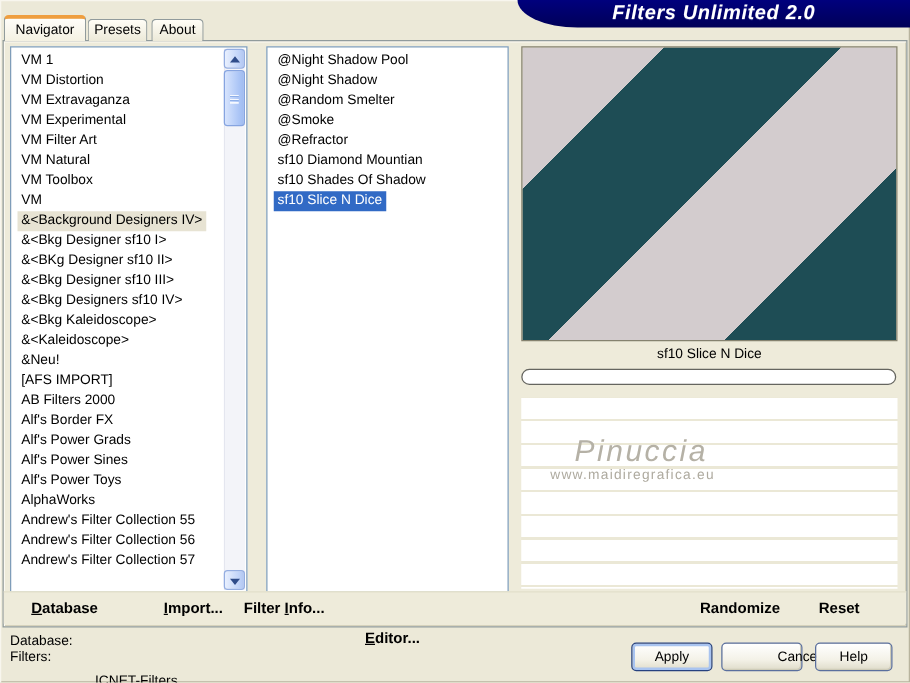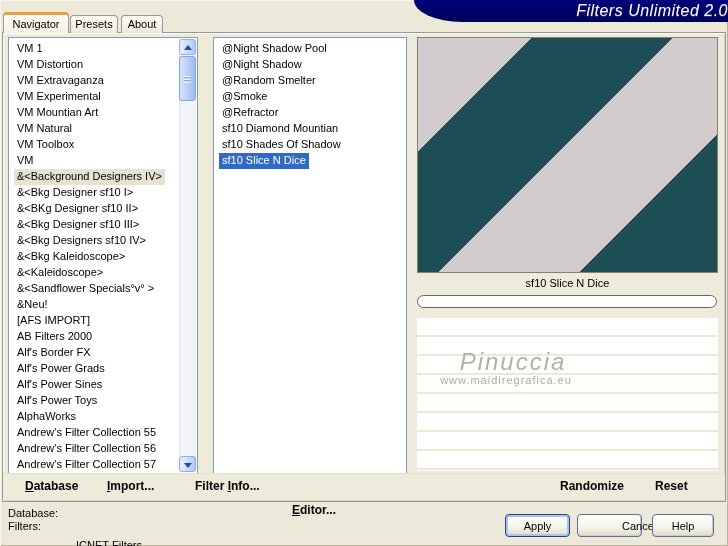--- a/index.html
+++ b/index.html
@@ -5,22 +5,22 @@
   html,body{margin:0;padding:0;}
   body{width:728px;height:546px;overflow:hidden;background:#ece9d8;
        font-family:"Liberation Sans",sans-serif;font-size:11px;color:#000;}
   .window{position:relative;width:728px;height:546px;background:#ece9d8;
           box-shadow:inset 1px 1px 0 #f8f6ee, inset -1px -1px 0 #b8b49e;}
 
   
   .banner{position:absolute;left:414px;top:0;width:314px;height:22px;
           background:linear-gradient(180deg,#00007d,#000058);
           border-bottom-left-radius:48px 22px;}
-  .banner .title{display:block;text-align:right;line-height:21px;color:#fff;
-          font-size:16px;font-weight:normal;font-style:italic;letter-spacing:.5px;
+  .banner .title{display:block;text-align:center;line-height:21px;color:#fff;
+          font-size:16px;font-weight:bold;font-style:italic;letter-spacing:.5px;
           text-shadow:0 1px 0 rgba(120,120,200,.35);}
 
   
   .tab{position:absolute;box-sizing:border-box;border:1px solid #919b9c;border-bottom:none;
        border-radius:4px 4px 0 0;text-align:center;background:linear-gradient(#fffdf6,#ece9d8);
        z-index:3;cursor:default;}
   .tab.active{left:3px;top:12px;width:66px;height:21px;line-height:18px;
        background:linear-gradient(#fefdf9,#f4f1e2);border-top:3px solid #ef9e3f;z-index:5;}
   .tab.t2{left:70px;top:15px;width:48px;height:18px;line-height:17px;}
   .tab.t3{left:121px;top:15px;width:42px;height:18px;line-height:17px;}
@@ -68,21 +68,21 @@
   .wm1{position:absolute;left:0;top:30px;width:192px;text-align:center;
        font-size:24px;font-style:italic;letter-spacing:2px;color:#b5b1a6;}
   .wm2{position:absolute;left:0;top:56px;width:178px;text-align:center;
        font-size:11px;letter-spacing:1px;color:#aeaa9f;}
 
   
   .cmdbar{position:absolute;left:3px;top:473px;width:722px;height:25px;background:#eeebda;
        border-top:1px solid #e2dfca;}
   .cmd{position:absolute;top:0;height:25px;line-height:25px;font-weight:bold;font-size:12px;cursor:default;}
   .cmd .accel{text-decoration:underline;}
-  .c1{left:22px;} .c2{left:104px;} .c3{left:192px;} .c4{left:289px;margin-top:24px;}
+  .c1{left:22px;} .c2{left:128px;} .c3{left:192px;} .c4{left:289px;margin-top:24px;}
   .c5{left:557px;} .c6{left:652px;}
 
   
   .statlbl{position:absolute;left:8px;}
   .statval{position:absolute;left:76px;margin-top:32px;}
   .srow1{top:507px;} .srow2{top:520px;}
   .btn{position:absolute;top:514px;height:23px;box-sizing:border-box;border:1px solid #5a6f9e;
        border-radius:4px;background:linear-gradient(#ffffff,#f4f2e8 60%,#dfdcca);
        font-family:"Liberation Sans",sans-serif;font-size:11px;text-align:center;line-height:20px;
        box-shadow:inset -1px -1px 0 #cfccb8;}
@@ -119,21 +119,21 @@
       <div class="row">
         <span>VM Distortion</span>
       </div>
       <div class="row">
         <span>VM Extravaganza</span>
       </div>
       <div class="row">
         <span>VM Experimental</span>
       </div>
       <div class="row">
-        <span>VM Mountian Art</span>
+        <span>VM Filter Art</span>
       </div>
       <div class="row">
         <span>VM Natural</span>
       </div>
       <div class="row">
         <span>VM Toolbox</span>
       </div>
       <div class="row">
         <span>VM</span>
       </div>
@@ -150,23 +150,20 @@
         <span>&amp;&lt;Bkg Designer sf10 III&gt;</span>
       </div>
       <div class="row">
         <span>&amp;&lt;Bkg Designers sf10 IV&gt;</span>
       </div>
       <div class="row">
         <span>&amp;&lt;Bkg Kaleidoscope&gt;</span>
       </div>
       <div class="row">
         <span>&amp;&lt;Kaleidoscope&gt;</span>
-      </div>
-      <div class="row">
-        <span>&amp;&lt;Sandflower Specials°v° &gt;</span>
       </div>
       <div class="row">
         <span>&amp;Neu!</span>
       </div>
       <div class="row">
         <span>[AFS IMPORT]</span>
       </div>
       <div class="row">
         <span>AB Filters 2000</span>
       </div>

